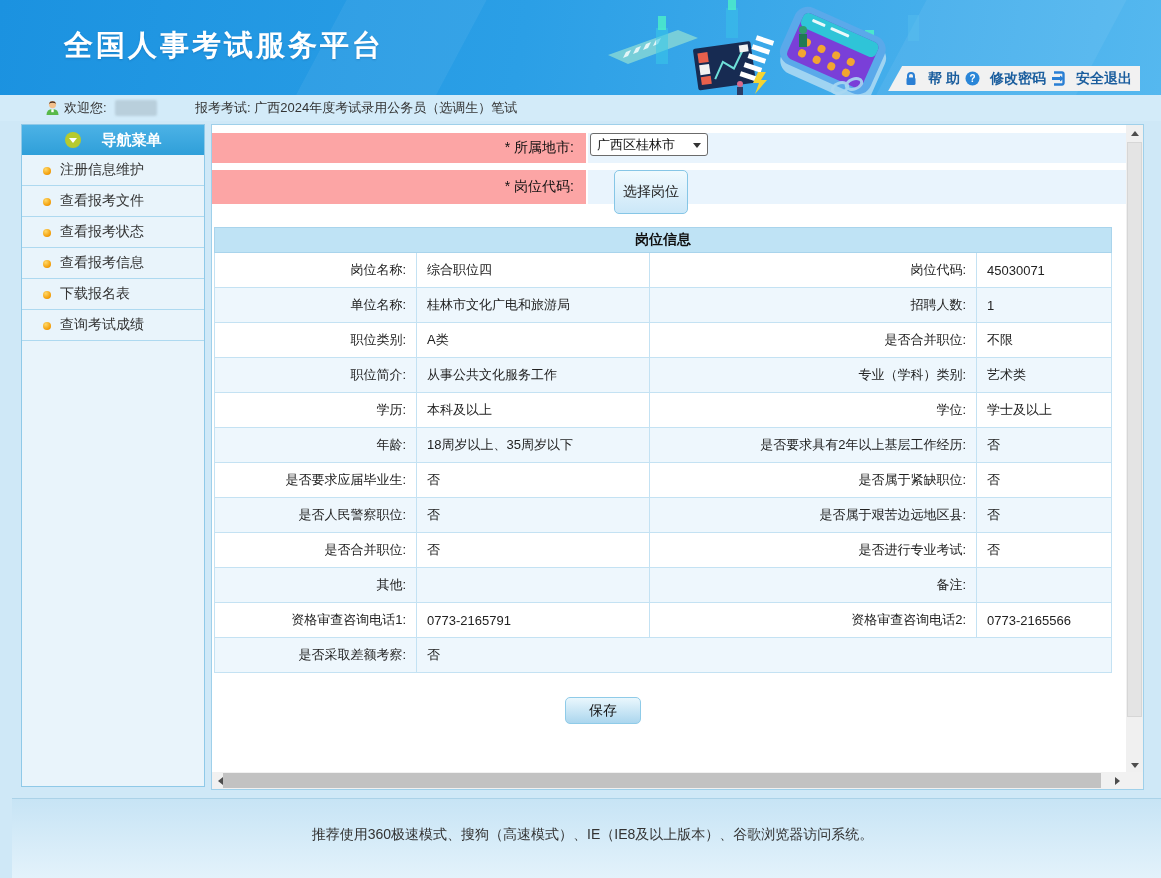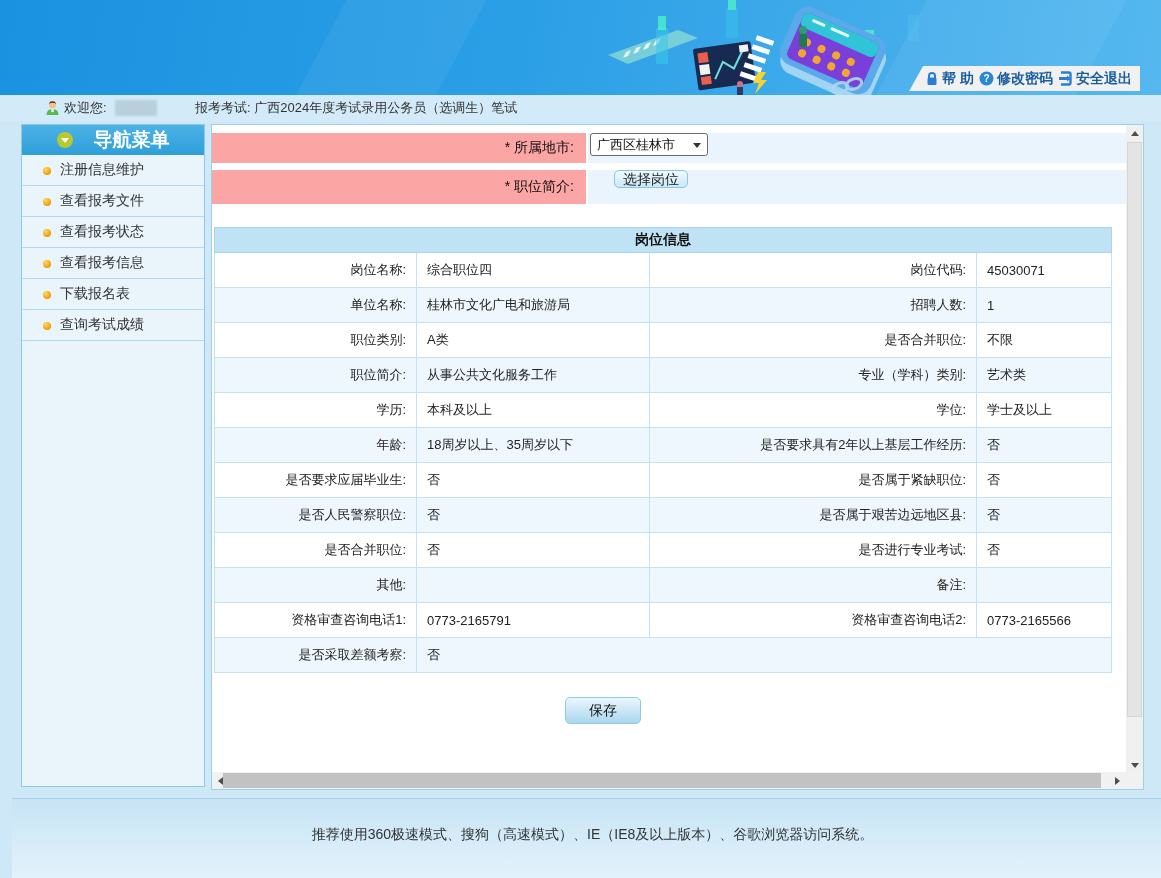--- a/index.html
+++ b/index.html
@@ -11,38 +11,38 @@
   .header { position:absolute; left:0; top:0; width:1161px; height:95px;
     background:linear-gradient(100deg,#1b92e0 0%,#2b9fe6 45%,#55b8ef 100%); overflow:hidden; }
   .header .streak { position:absolute; background:rgba(255,255,255,0.06); transform:skewX(-28deg); }
   .site-title { position:absolute; left:64px; top:26px; color:#fff; font-size:29px;
     font-weight:bold; letter-spacing:3px; text-shadow:0 1px 2px rgba(0,60,120,.25); }
   .illustration { position:absolute; left:608px; top:0; width:330px; height:95px; }
 
   .toolbar { position:absolute; right:21px; top:66px; height:25px; background:#f1f1f1;
     display:flex; align-items:center; padding:0 8px 0 16px; gap:5px;
     clip-path:polygon(14px 0, 100% 0, 100% 100%, 0 100%); }
-  .tool-item { display:flex; align-items:center; gap:3px; color:#1b5e9e; font-size:14px;
+  .tool-item { display:flex; align-items:center; gap:10px; color:#1b5e9e; font-size:14px;
     font-weight:bold; cursor:pointer; white-space:nowrap; }
   .tool-item svg { display:block; }
 
   
   .welcome { position:absolute; left:0; top:95px; width:1161px; height:26px; background:#d3ebf9;
     display:flex; align-items:center; font-size:13px; color:#333; }
   .welcome .avatar { position:absolute; left:45px; top:5px; }
   .welcome .greet { position:absolute; left:64px; }
   .welcome .redacted { position:absolute; left:115px; top:5px; width:42px; height:16px;
     background:#b9cfdc; border-radius:2px; filter:blur(1px); }
   .welcome .exam { position:absolute; left:195px; }
 
   
   .sidebar { position:absolute; left:21px; top:124px; width:184px; height:663px;
     background:#e9f4fb; border:1px solid #8fc9e8; }
   .nav-header { height:30px; background:linear-gradient(#4cb2e6,#2f9fd9); color:#fff;
-    font-size:19px; font-weight:bold; display:flex; align-items:center; justify-content:center;
+    font-size:15px; font-weight:bold; display:flex; align-items:center; justify-content:center;
     gap:21px; cursor:pointer; }
   .nav-toggle { width:16px; height:16px; border-radius:50%; background:#b6ca2e; position:relative; }
   .nav-toggle::after { content:""; position:absolute; left:4px; top:6px; border-left:4px solid transparent;
     border-right:4px solid transparent; border-top:5px solid #fff; }
   .nav-item { height:31px; border-bottom:1px solid #aed9f0; display:flex; align-items:center;
     padding-left:38px; font-size:14px; color:#333; cursor:pointer; position:relative; }
   .nav-item .dot { position:absolute; left:21px; top:12px; width:8px; height:8px; border-radius:50%;
     background:radial-gradient(circle at 35% 30%,#ffd867,#f29b05 70%,#c97a00); }
 
   
@@ -56,21 +56,21 @@
   .form-row .val { flex:1; background:#e9f4fd; margin-left:2px; display:flex; align-items:flex-start; }
   .row-city { margin-top:8px; height:30px; }
   .row-query { margin-top:7px; height:34px; }
 
   .city-select { margin-left:2px; width:118px; height:23px; background:#fff;
     border:1px solid #6b6b6b; border-radius:3px; display:flex; align-items:center;
     padding:0 6px; font-size:13px; color:#111; cursor:pointer; position:relative; }
   .city-select .chev { position:absolute; right:6px; top:9px; border-left:4px solid transparent;
     border-right:4px solid transparent; border-top:5px solid #333; }
 
-  .btn-pick { margin-left:26px; width:74px; height:18px; border:1px solid #86c6e6; border-radius:5px;
+  .btn-pick { margin-left:26px; width:74px; height:44px; border:1px solid #86c6e6; border-radius:5px;
     background:linear-gradient(#f0fafe,#cbe7f8); font-size:14px; color:#222; cursor:pointer;
     font-family:inherit; }
 
   
   table.pos { margin:23px 0 0 2px; width:897px; border-collapse:collapse;
     border:1px solid #a9d4ec; table-layout:fixed; }
   table.pos th { height:25px; background:#bfe3f5; font-size:14px; color:#111; font-weight:bold;
     border:1px solid #a9d4ec; }
   table.pos td { height:35px; font-size:13px; color:#222; border:1px solid #c4e2f3; overflow:hidden; }
   table.pos td.l { text-align:right; padding-right:10px;margin-top:19px; }
@@ -100,20 +100,21 @@
   .footer { position:absolute; left:12px; top:798px; width:1161px; height:80px;
     border-top:1px solid #abd2e8; background:linear-gradient(#c7e4f5,#e3f2fb);
     text-align:center; padding-top:27px; font-size:14px; color:#333; }
 </style>
 <title>全国人事考试服务平台</title></head>
 <body>
 
 <div class="header">
   <div class="streak" style="left:320px; top:-20px; width:140px; height:140px;"></div>
   <div class="streak" style="left:900px; top:-20px; width:200px; height:140px;"></div>
+  <div class="site-title">全国人事考试服务平台</div>
 
   <svg class="illustration" viewBox="0 0 330 95">
 
     <polygon points="0,55 70,30 90,38 20,64" fill="#8fdcd4" opacity="0.75"></polygon>
     <g fill="#ffffff" opacity="0.8">
       <polygon points="18,52 23,50 20,56 15,58"></polygon>
         <polygon points="28,48 33,46 30,52 25,54"></polygon>
       <polygon points="38,44 43,42 40,48 35,50"></polygon>
         <polygon points="48,40 53,38 50,44 45,46"></polygon>
     </g>
@@ -256,21 +257,21 @@
       <div class="lbl">* 所属地市:</div>
       <div class="val">
         <div class="city-select">
           <span>广西区桂林市</span>
           <span class="chev"></span>
         </div>
       </div>
     </div>
 
     <div class="form-row row-query">
-      <div class="lbl">* 职位简介:</div>
+      <div class="lbl">* 岗位代码:</div>
       <div class="val">
         <button class="btn-pick">选择岗位</button>
       </div>
     </div>
 
     <table class="pos">
       <colgroup>
           <col style="width:202px">
           <col style="width:233px">
           <col style="width:327px">

